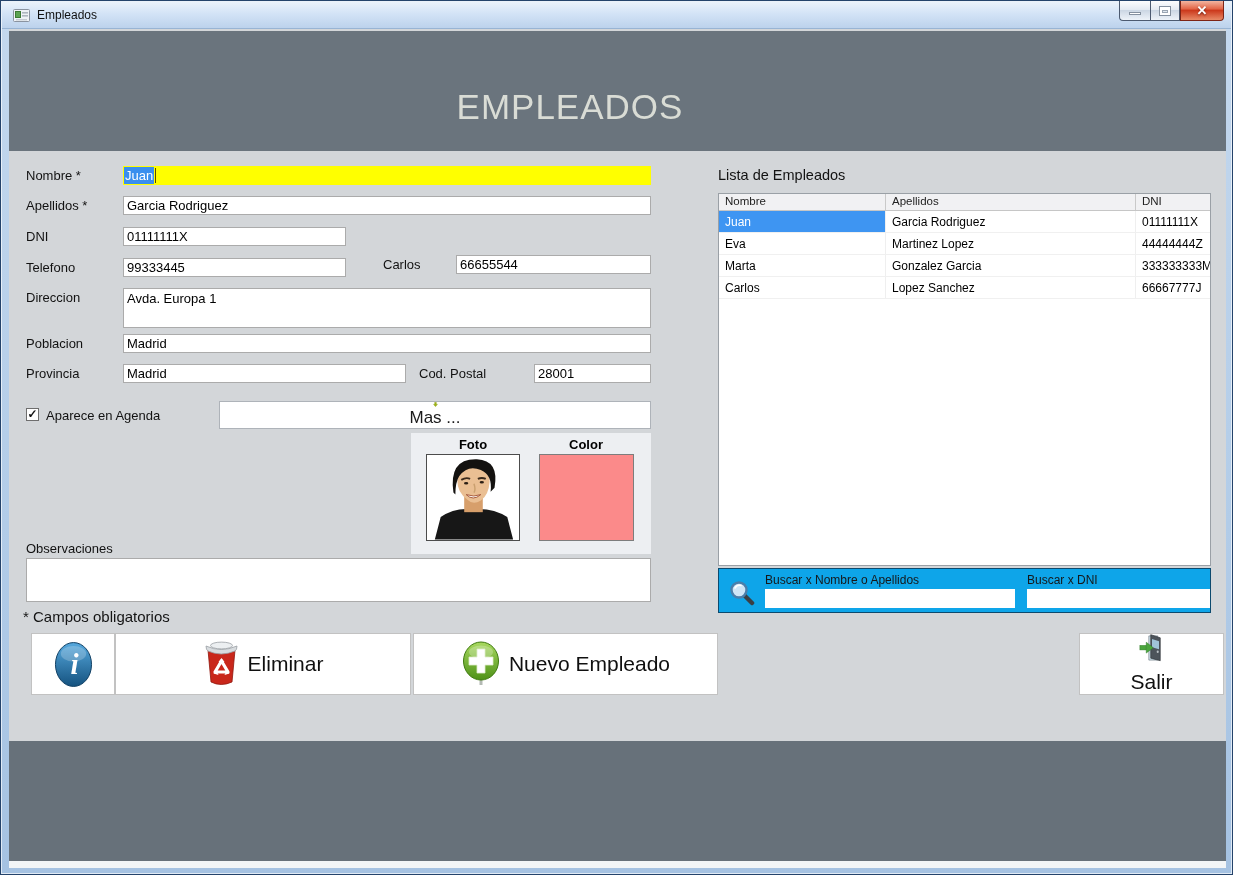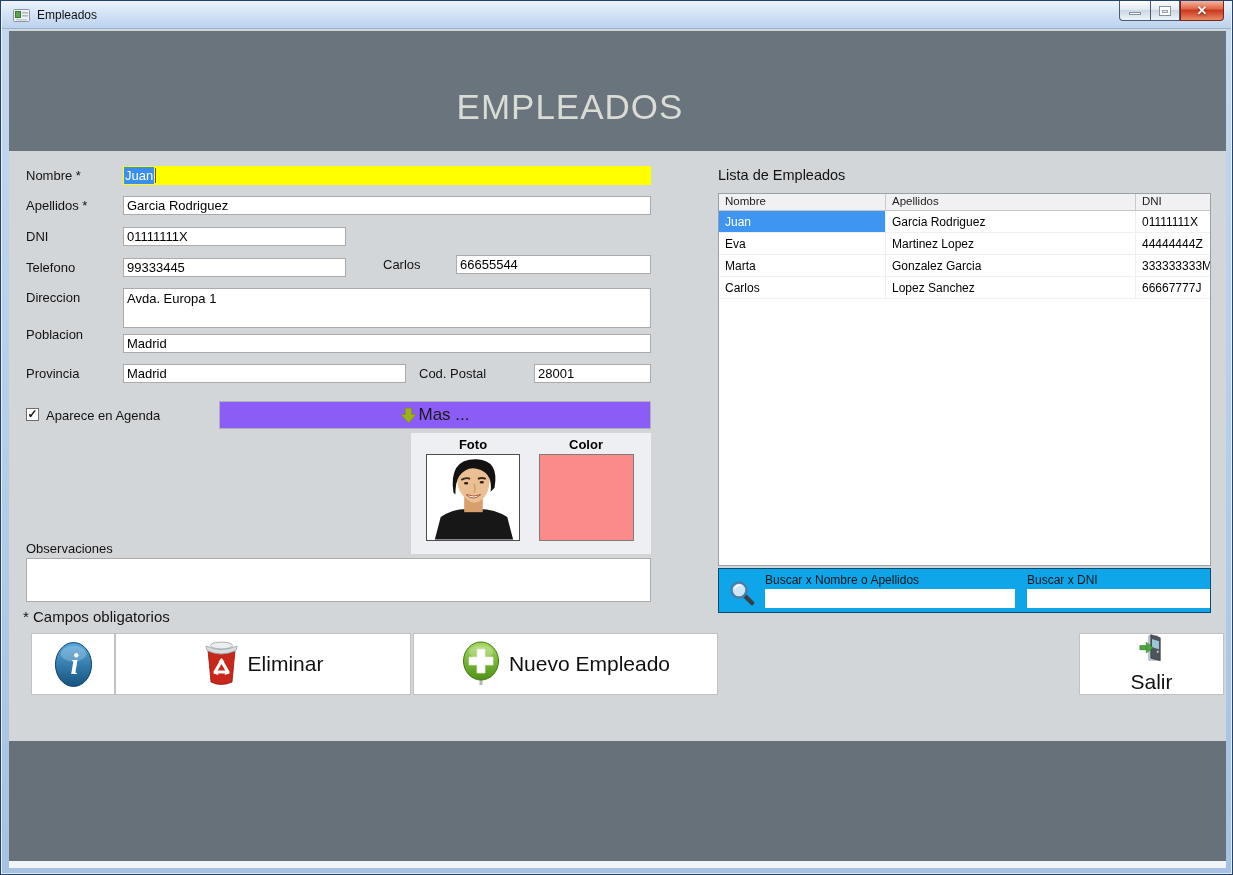--- a/index.html
+++ b/index.html
@@ -71,22 +71,22 @@
 
   .checkbox {
     position:absolute; left:17px; top:379px; width:13px; height:13px;
     background:#fff; border:1px solid #6e6e6e; display:flex; align-items:center;
     justify-content:center; cursor:pointer;
   }
   .checkbox span { font-size:12px; font-weight:bold; color:#111; line-height:1; margin-top:-2px; }
 
   .mas-btn {
     position:absolute; left:210px; top:372px; width:432px; height:28px;
-    background:#8b5cf6; border:1px solid #aeb3b9; display:flex; align-items:center;
-    justify-content:center; gap:1px; cursor:pointer; font-size:17px; color:#1b1b1b;
+    background:#ffffff; border:1px solid #aeb3b9; display:flex; align-items:center;
+    justify-content:center; gap:1px; cursor:pointer; font-size:17px; color:#1b1b1b;flex-direction:column;
   }
 
   .groupbox {
     position:absolute; left:17px; top:424px; width:272px; height:52px;
     border:1px solid #a3a3a3;
   }
   .groupbox-legend {
     position:absolute; left:9px; top:-8px; background:#d3d6d9; padding:0 4px;
     font-size:13px; color:#121212;
   }
@@ -165,21 +165,21 @@
     </div>
     <div class="band bottom"></div>
     <div class="footer-gap"></div>
 
     <span class="lbl" style="left:17px; top:139px;">Nombre *</span>
     <span class="lbl" style="left:17px; top:169px;">Apellidos *</span>
     <span class="lbl" style="left:17px; top:200px;">DNI</span>
     <span class="lbl" style="left:17px; top:231px;">Telefono</span>
     <span class="lbl" style="left:374px; top:228px;">Carlos</span>
     <span class="lbl" style="left:17px; top:261px;">Direccion</span>
-    <span class="lbl" style="left:17px; top:298px;">Poblacion</span>
+    <span class="lbl" style="left:17px; top:307px;">Poblacion</span>
     <span class="lbl" style="left:17px; top:337px;">Provincia</span>
     <span class="lbl" style="left:410px; top:337px;">Cod. Postal</span>
 
     <div class="field-nombre">
       <span class="sel-text">Juan</span>
       <span class="caret"></span>
     </div>
     <input class="tb" style="left: 114px; top: 167px; width: 528px;" value="Garcia Rodriguez">
     <input class="tb" style="left: 114px; top: 198px; width: 223px;" value="01111111X">
     <input class="tb" style="left: 114px; top: 229px; width: 223px;" value="99333445">

